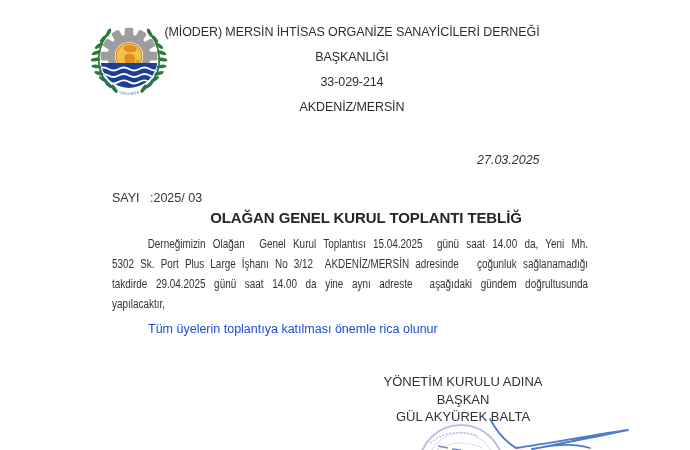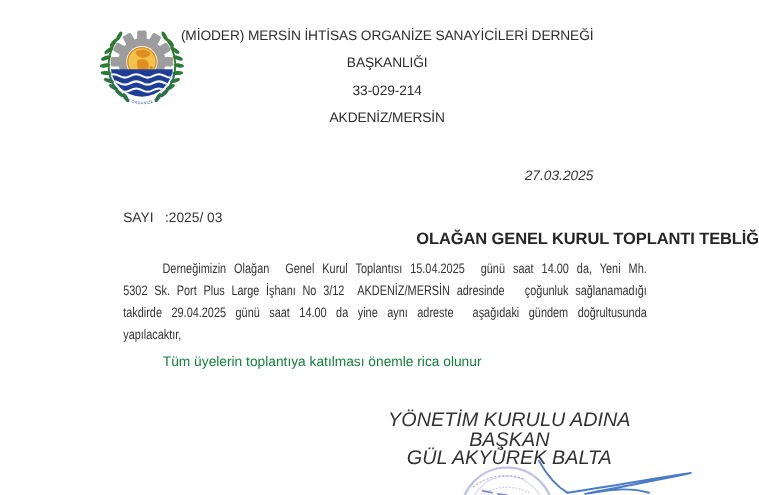--- a/index.html
+++ b/index.html
@@ -13,37 +13,37 @@
     left:28px;top:20px;width:648px;text-align:center;
     font-size:12.5px;line-height:25px;color:#2e2e2e;letter-spacing:-0.1px;
   }
   
   .logo{left:85px;top:20px;width:88px;height:86px;}
   
   .meta{left:112px;top:151px;font-size:12.5px;line-height:19px;white-space:pre;color:#343434;text-align:right;}
   .doc-date{left:477px;top:151px;font-size:12.5px;line-height:19px;color:#343434;font-style:italic;}
   
   .doc-title{
-    left:42px;top:210px;width:648px;text-align:right;
+    left:42px;top:210px;width:648px;text-align:center;
     font-size:15px;line-height:16px;font-weight:bold;color:#262626;letter-spacing:-0.1px;
   }
   
   .body-par{
     left:112px;top:234px;width:600px;
     transform:scaleX(0.7933);transform-origin:left top;
     font-size:12.5px;line-height:20px;color:#333;
   }
   .body-line{white-space:pre-wrap;text-align:justify;text-align-last:justify;}
   .body-line.first{text-indent:45px;}
   .body-line.last{text-align-last:left;}
-  .closing{left:148px;top:319px;font-size:12.5px;line-height:20px;color:#15803d;}
+  .closing{left:148px;top:319px;font-size:12.5px;line-height:20px;color:#1d4ed8;}
   
   .sig-block{
     left:338px;top:373px;width:250px;text-align:center;
-    font-size:18px;line-height:17.5px;color:#313131;font-style:italic;
+    font-size:13px;line-height:17.5px;color:#313131;
   }
   .ink-layer{left:0;top:0;width:690px;height:450px;pointer-events:none;}
 </style>
 </head>
 <body>
 
 <div class="page">
 
   <svg class="abs logo" viewBox="0 0 100 100" aria-hidden="true">
     <defs>

